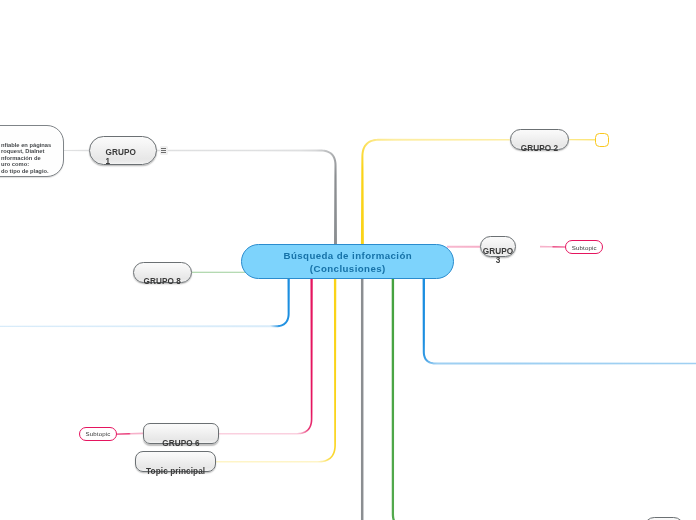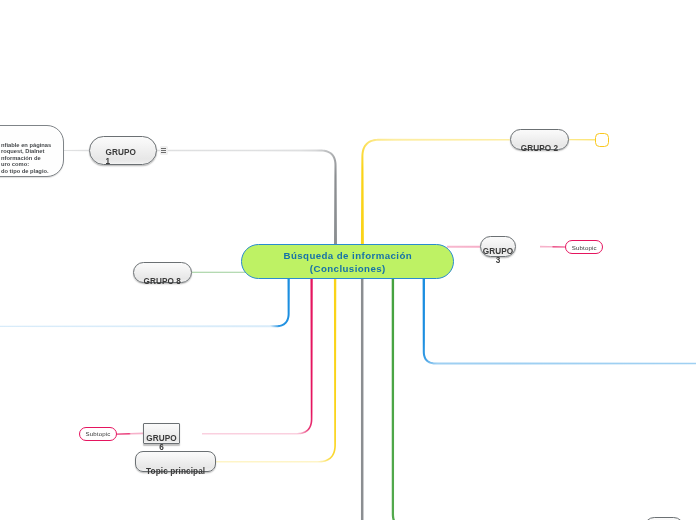--- a/index.html
+++ b/index.html
@@ -10,21 +10,21 @@
   #canvas{position:relative;width:696px;height:520px;overflow:hidden;background:#fff;}
   #links{position:absolute;left:0;top:0;}
 
   .node{position:absolute;box-sizing:border-box;display:flex;align-items:center;
         justify-content:center;text-align:center;white-space:pre-line;}
 
   
   #central{
     left:241.3px;top:243.9px;width:213px;height:35px;
     border:1.7px solid #2a8cce;border-radius:17.5px;
-    background:#bef264;
+    background:#7dd3fc;
     color:#1672a8;font-weight:bold;font-size:9.7px;letter-spacing:0.42px;line-height:12.6px;padding-top:2.4px;
   }
 
   
   .grupo{
     border:1.3px solid #6b7073;
     background:linear-gradient(180deg,#fafafa 0%,#f7f7f7 18%,#efefef 50%,#e7e7e7 82%,#ededed 94%,#f4f4f4 100%);
     color:#3a3a3a;font-weight:bold;font-size:8.2px;letter-spacing:0.1px;padding-top:19px;
     box-shadow:0 1.2px 1.2px rgba(0,0,0,0.25);
   }
@@ -174,21 +174,21 @@
   <div class="node grupo" id="grupo2" style="left:509.8px;top:128.8px;width:59.4px;height:20.6px;border-radius:10.5px;">GRUPO 2</div>
 
   <div class="node" id="emptyYellow"></div>
 
   <div class="node grupo" id="grupo3" style="left:480px;top:236px;width:36px;height:20.6px;border-radius:10.5px;">GRUPO 3</div>
 
   <div class="node subtopic" id="sub-right" style="left:565.3px;top:240.1px;width:38px;height:13.9px;">Subtopic</div>
 
   <div class="node grupo" id="grupo5" style="left:132.5px;top:261.8px;width:59.5px;height:20.4px;border-radius:10.5px;">GRUPO 8</div>
 
-  <div class="node grupo" id="grupo6" style="left:143px;top:423px;width:37px;height:20.6px;border-radius:1px;">GRUPO 6</div>
+  <div class="node grupo" id="grupo6" style="left:143px;top:423px;width:76px;height:20.6px;border-radius:7px;">GRUPO 6</div>
 
   <div class="node subtopic" id="sub-left" style="left:79px;top:427.1px;width:38px;height:13.7px;">Subtopic</div>
 
   <div class="node grupo" id="bottomright" style="left:644.4px;top:516.6px;width:39.2px;height:20.6px;border-radius:10.3px;"></div>
 
   <div class="node grupo" id="topic" style="left:135.3px;top:451.3px;width:80.7px;height:20.6px;border-radius:8px;">Topic principal</div>
 
 </div>
 
 </body></html>

